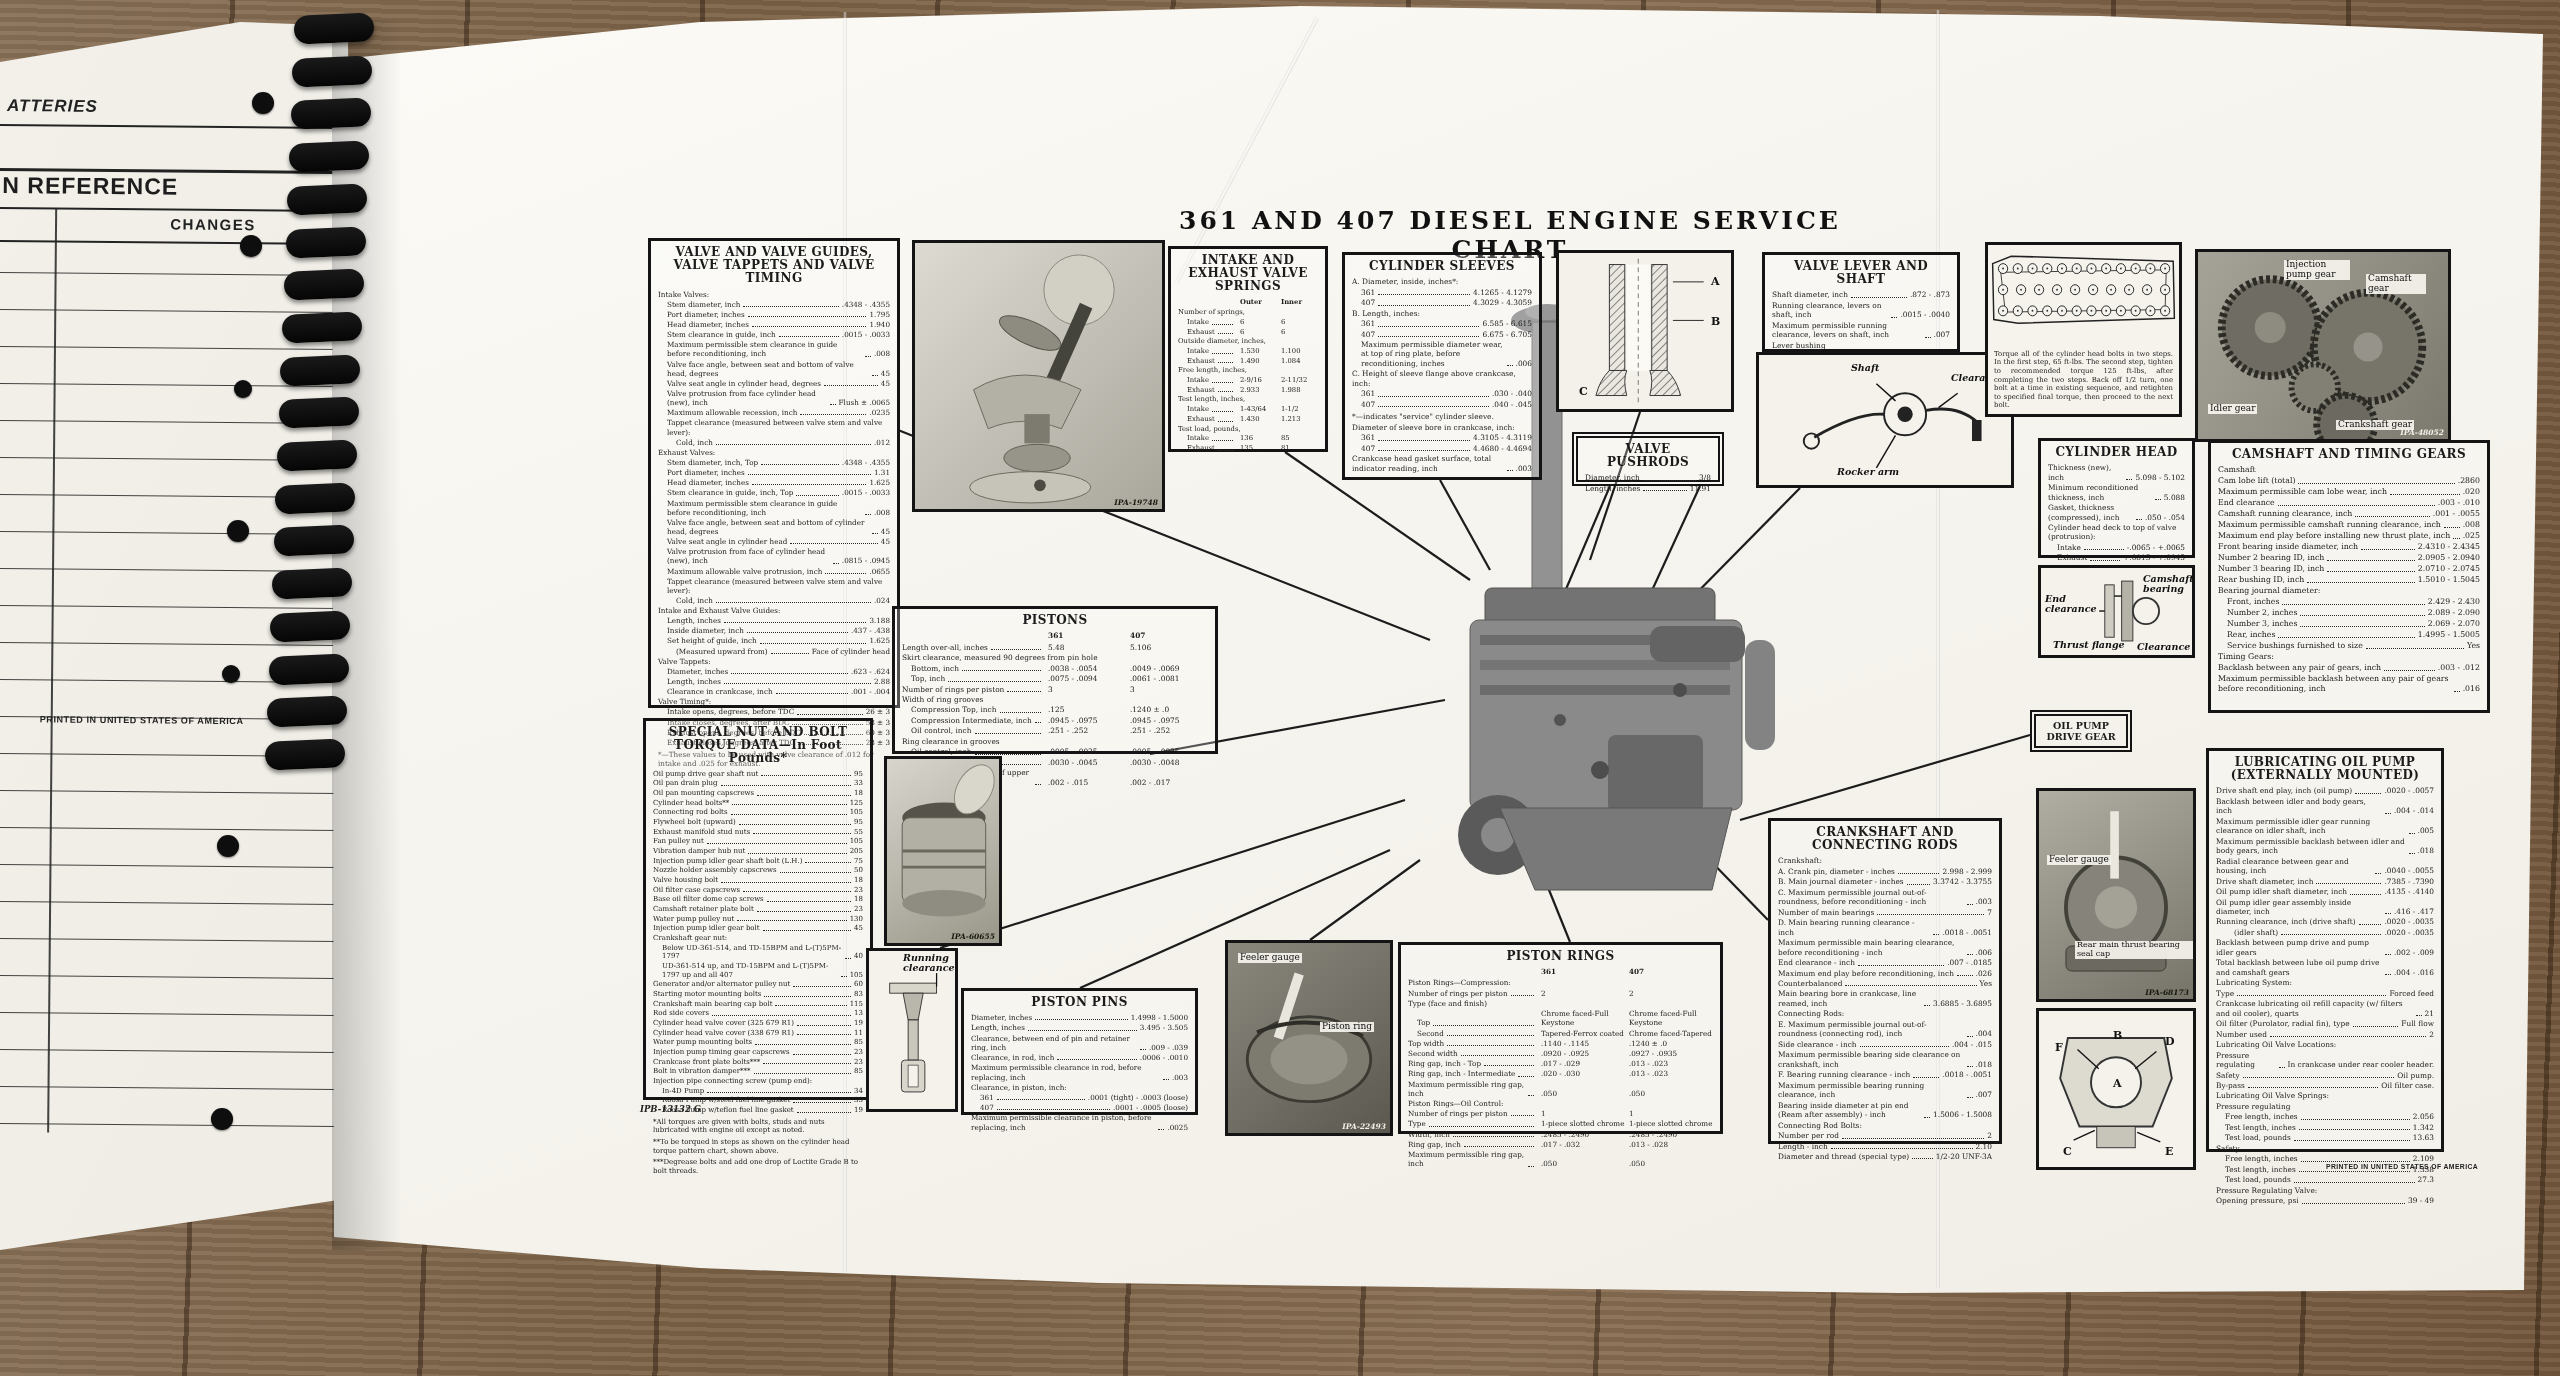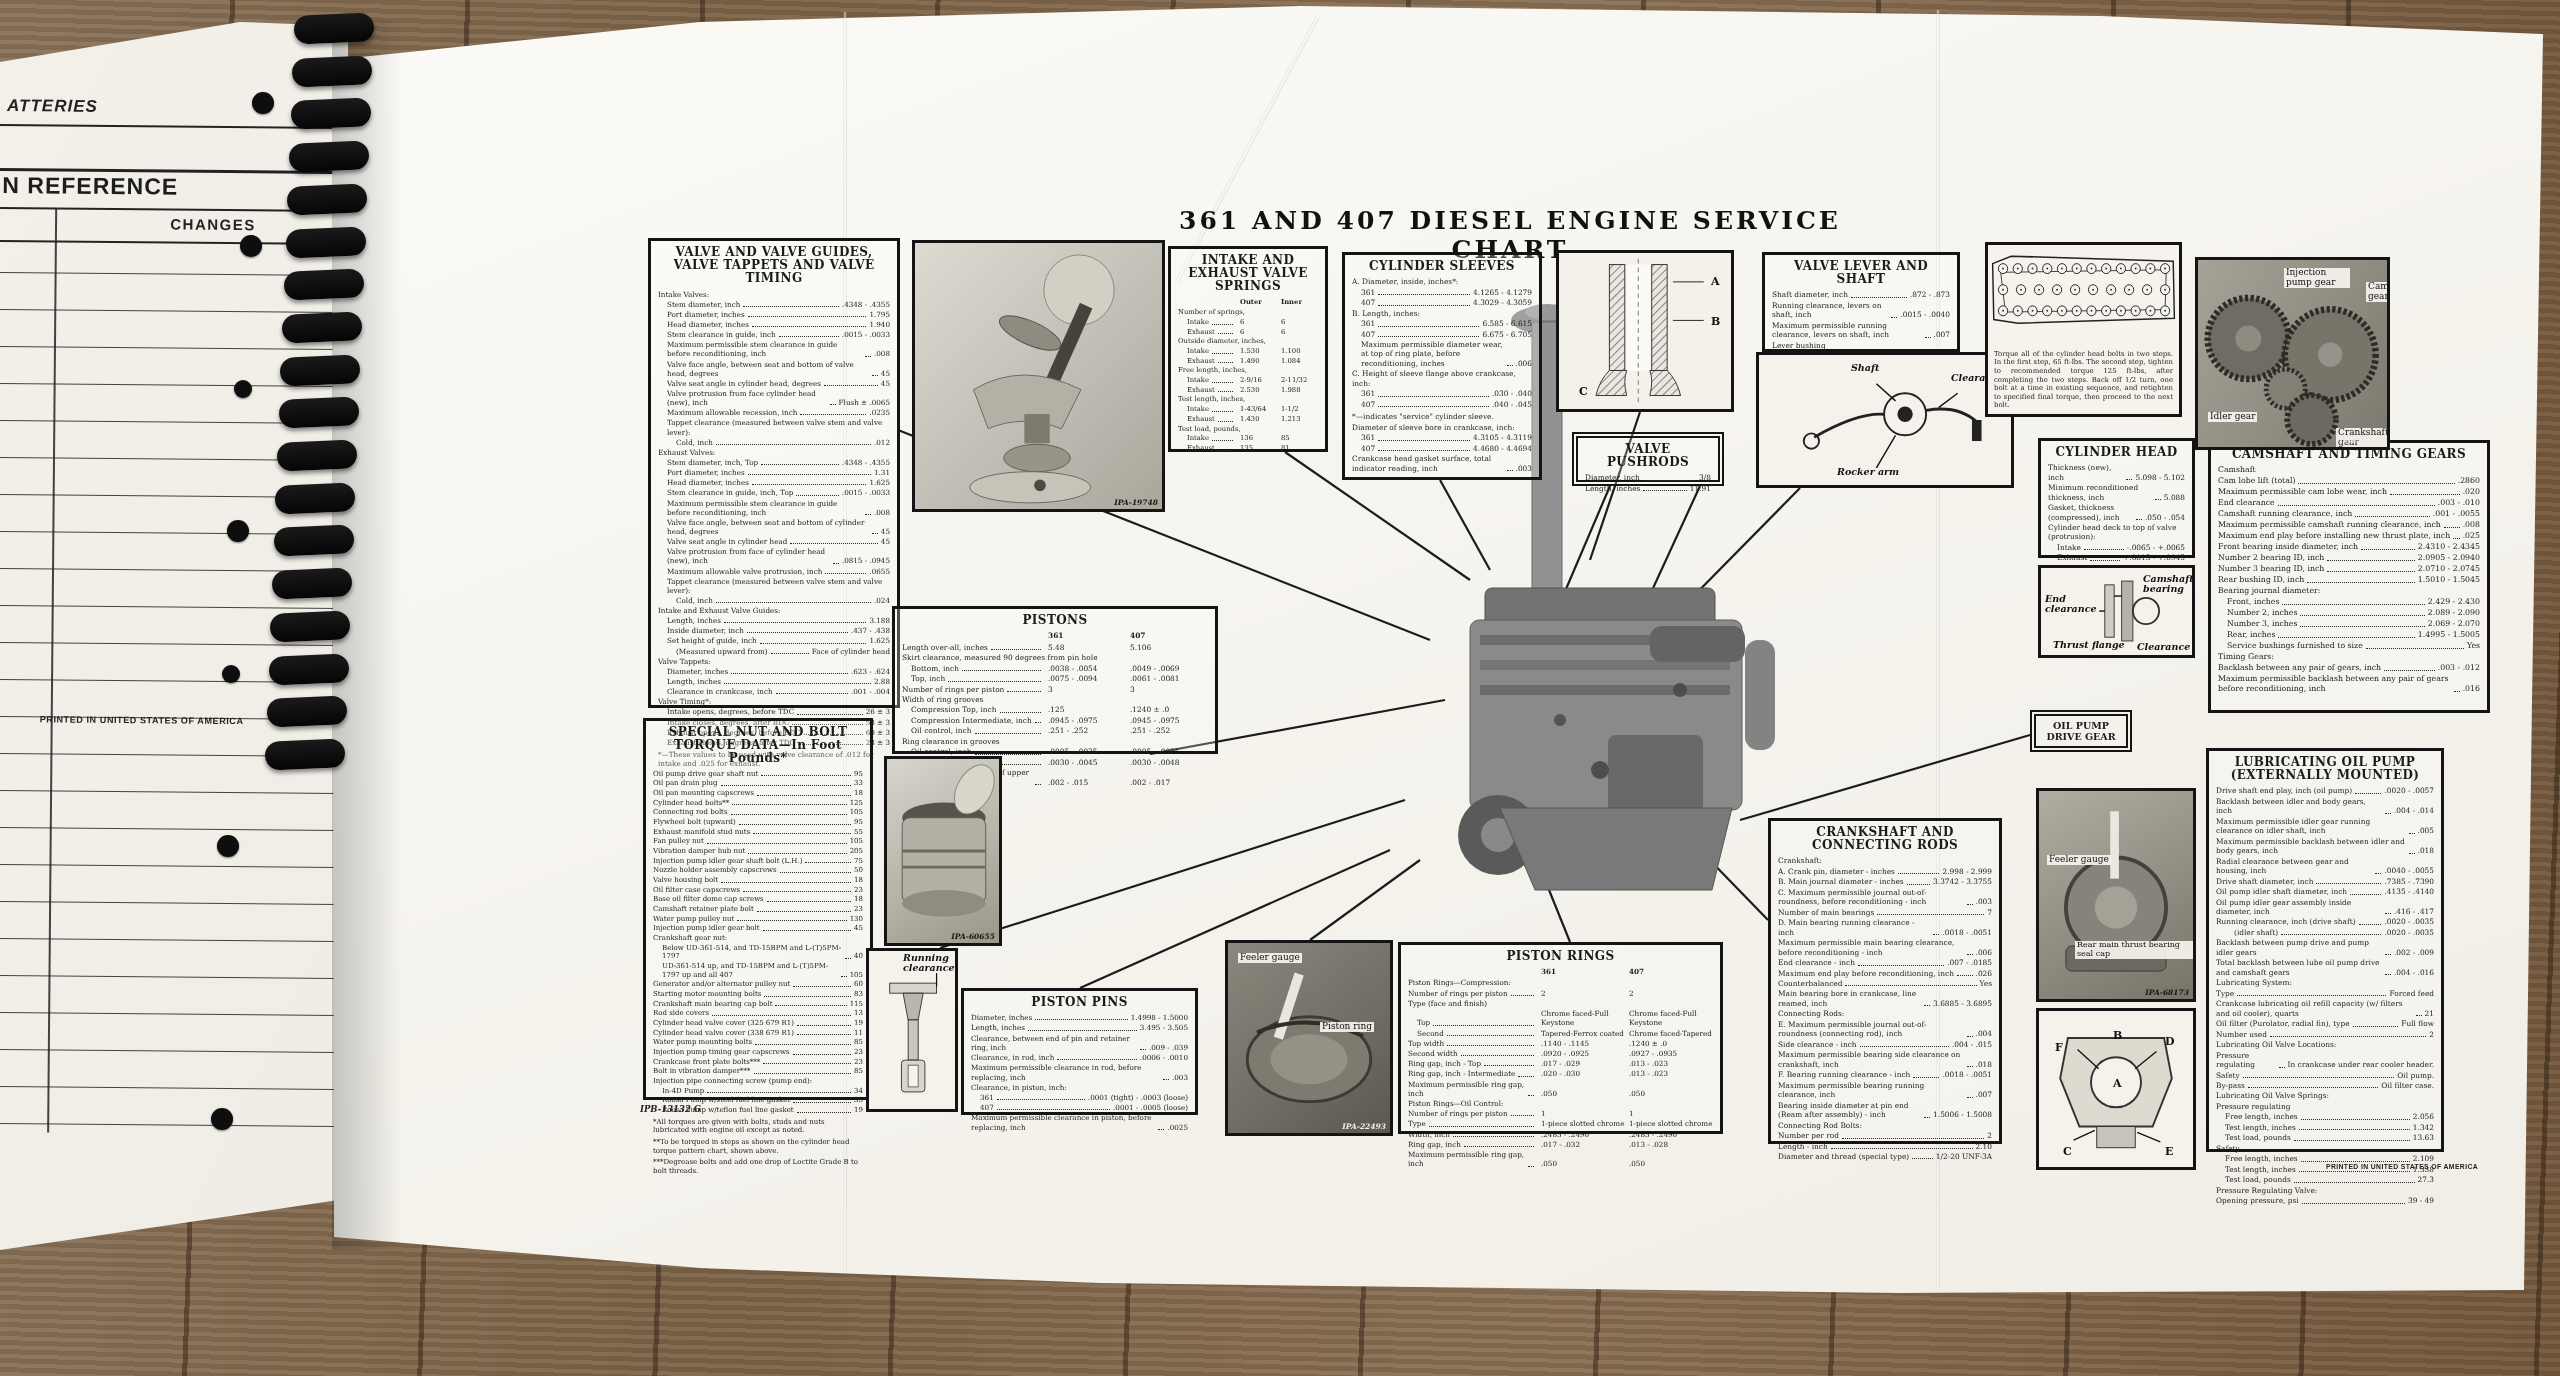--- a/index.html
+++ b/index.html
@@ -408,21 +408,21 @@
       </div>
       <div class="srow r2 i1">
         <span class="lbl">Intake</span>
         <span class="ldr"></span>
         <span class="vc">2-9/16</span>
         <span class="vc">2-11/32</span>
       </div>
       <div class="srow r2 i1">
         <span class="lbl">Exhaust</span>
         <span class="ldr"></span>
-        <span class="vc">2.530</span>
+        <span class="vc">2.933</span>
         <span class="vc">1.988</span>
       </div>
       <div class="srow h">
         <span class="lbl">Test length, inches,</span>
       </div>
       <div class="srow r2 i1">
         <span class="lbl">Intake</span>
         <span class="ldr"></span>
         <span class="vc">1-43/64</span>
         <span class="vc">1-1/2</span>
@@ -1464,21 +1464,21 @@
         <circle cx="255.09090909090907" cy="106" r="8" fill="#f4f3ee" stroke="#222" stroke-width="1.6"></circle>
         <circle cx="255.09090909090907" cy="106" r="1.6" fill="#333"></circle>
         <circle cx="280.5454545454545" cy="106" r="8" fill="#f4f3ee" stroke="#222" stroke-width="1.6"></circle>
         <circle cx="280.5454545454545" cy="106" r="1.6" fill="#333"></circle>
         <circle cx="306" cy="106" r="8" fill="#f4f3ee" stroke="#222" stroke-width="1.6"></circle>
         <circle cx="306" cy="106" r="1.6" fill="#333"></circle>
       </svg>
     <div class="tq-caption">Torque all of the cylinder head bolts in two steps. In the first step, 65 ft-lbs. The second step, tighten to recommended torque 125 ft-lbs, after completing the two steps. Back off 1/2 turn, one bolt at a time in existing sequence, and retighten to specified final torque, then proceed to the next bolt.</div>
   </div>
 
-  <div class="pbox" style="left:2195px;top:257px;width:195px;height:193px;background:linear-gradient(120deg,#a5a398 0%,#8e8c81 60%,#7b796e 100%);">
+  <div class="pbox" style="left:2195px;top:249px;width:256px;height:193px;background:linear-gradient(120deg,#a5a398 0%,#8e8c81 60%,#7b796e 100%);">
     <svg viewBox="0 0 233 193">
       <circle cx="62" cy="78" r="50" fill="#6f6d63" stroke="#2c2b25" stroke-width="8" stroke-dasharray="4 3"></circle>
       <circle cx="62" cy="78" r="16" fill="#8e8c81"></circle>
       <circle cx="163" cy="98" r="56" fill="#77756a" stroke="#2c2b25" stroke-width="8" stroke-dasharray="4 3"></circle>
       <circle cx="163" cy="98" r="15" fill="#96948a"></circle>
       <circle cx="108" cy="140" r="24" fill="#828075" stroke="#2c2b25" stroke-width="6" stroke-dasharray="3 3"></circle>
       <circle cx="140" cy="178" r="30" fill="#6c6a60" stroke="#2c2b25" stroke-width="7" stroke-dasharray="4 3"></circle>
     </svg>
     <span class="plabel" style="left:86px;top:8px;width:62px;">Injection pump gear</span>
     <span class="plabel" style="left:168px;top:22px;width:56px;">Camshaft gear</span>

